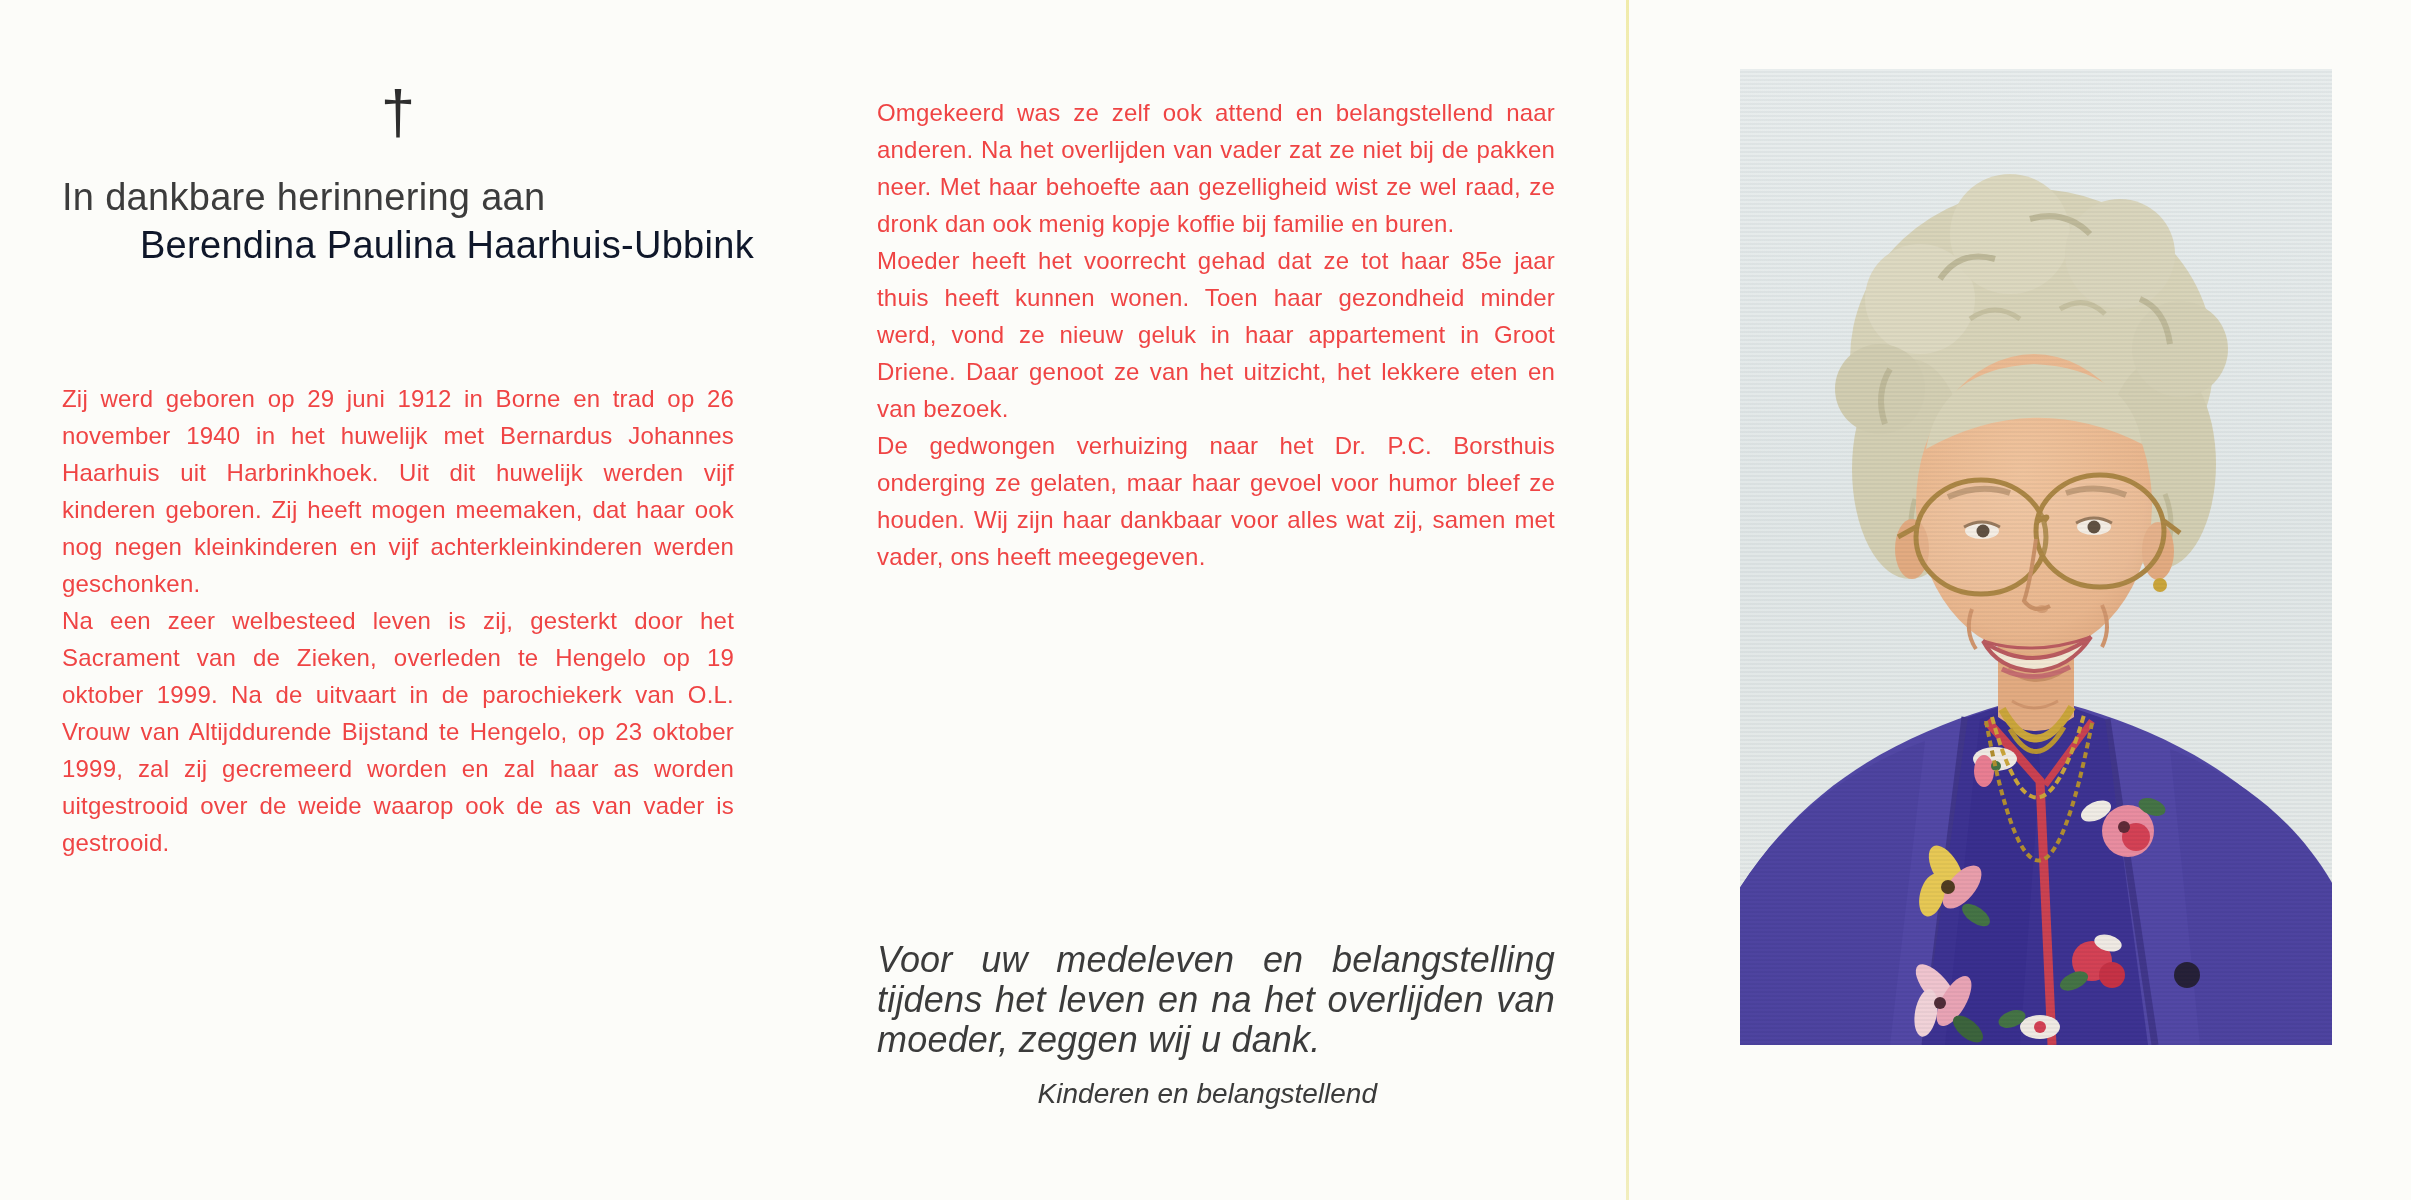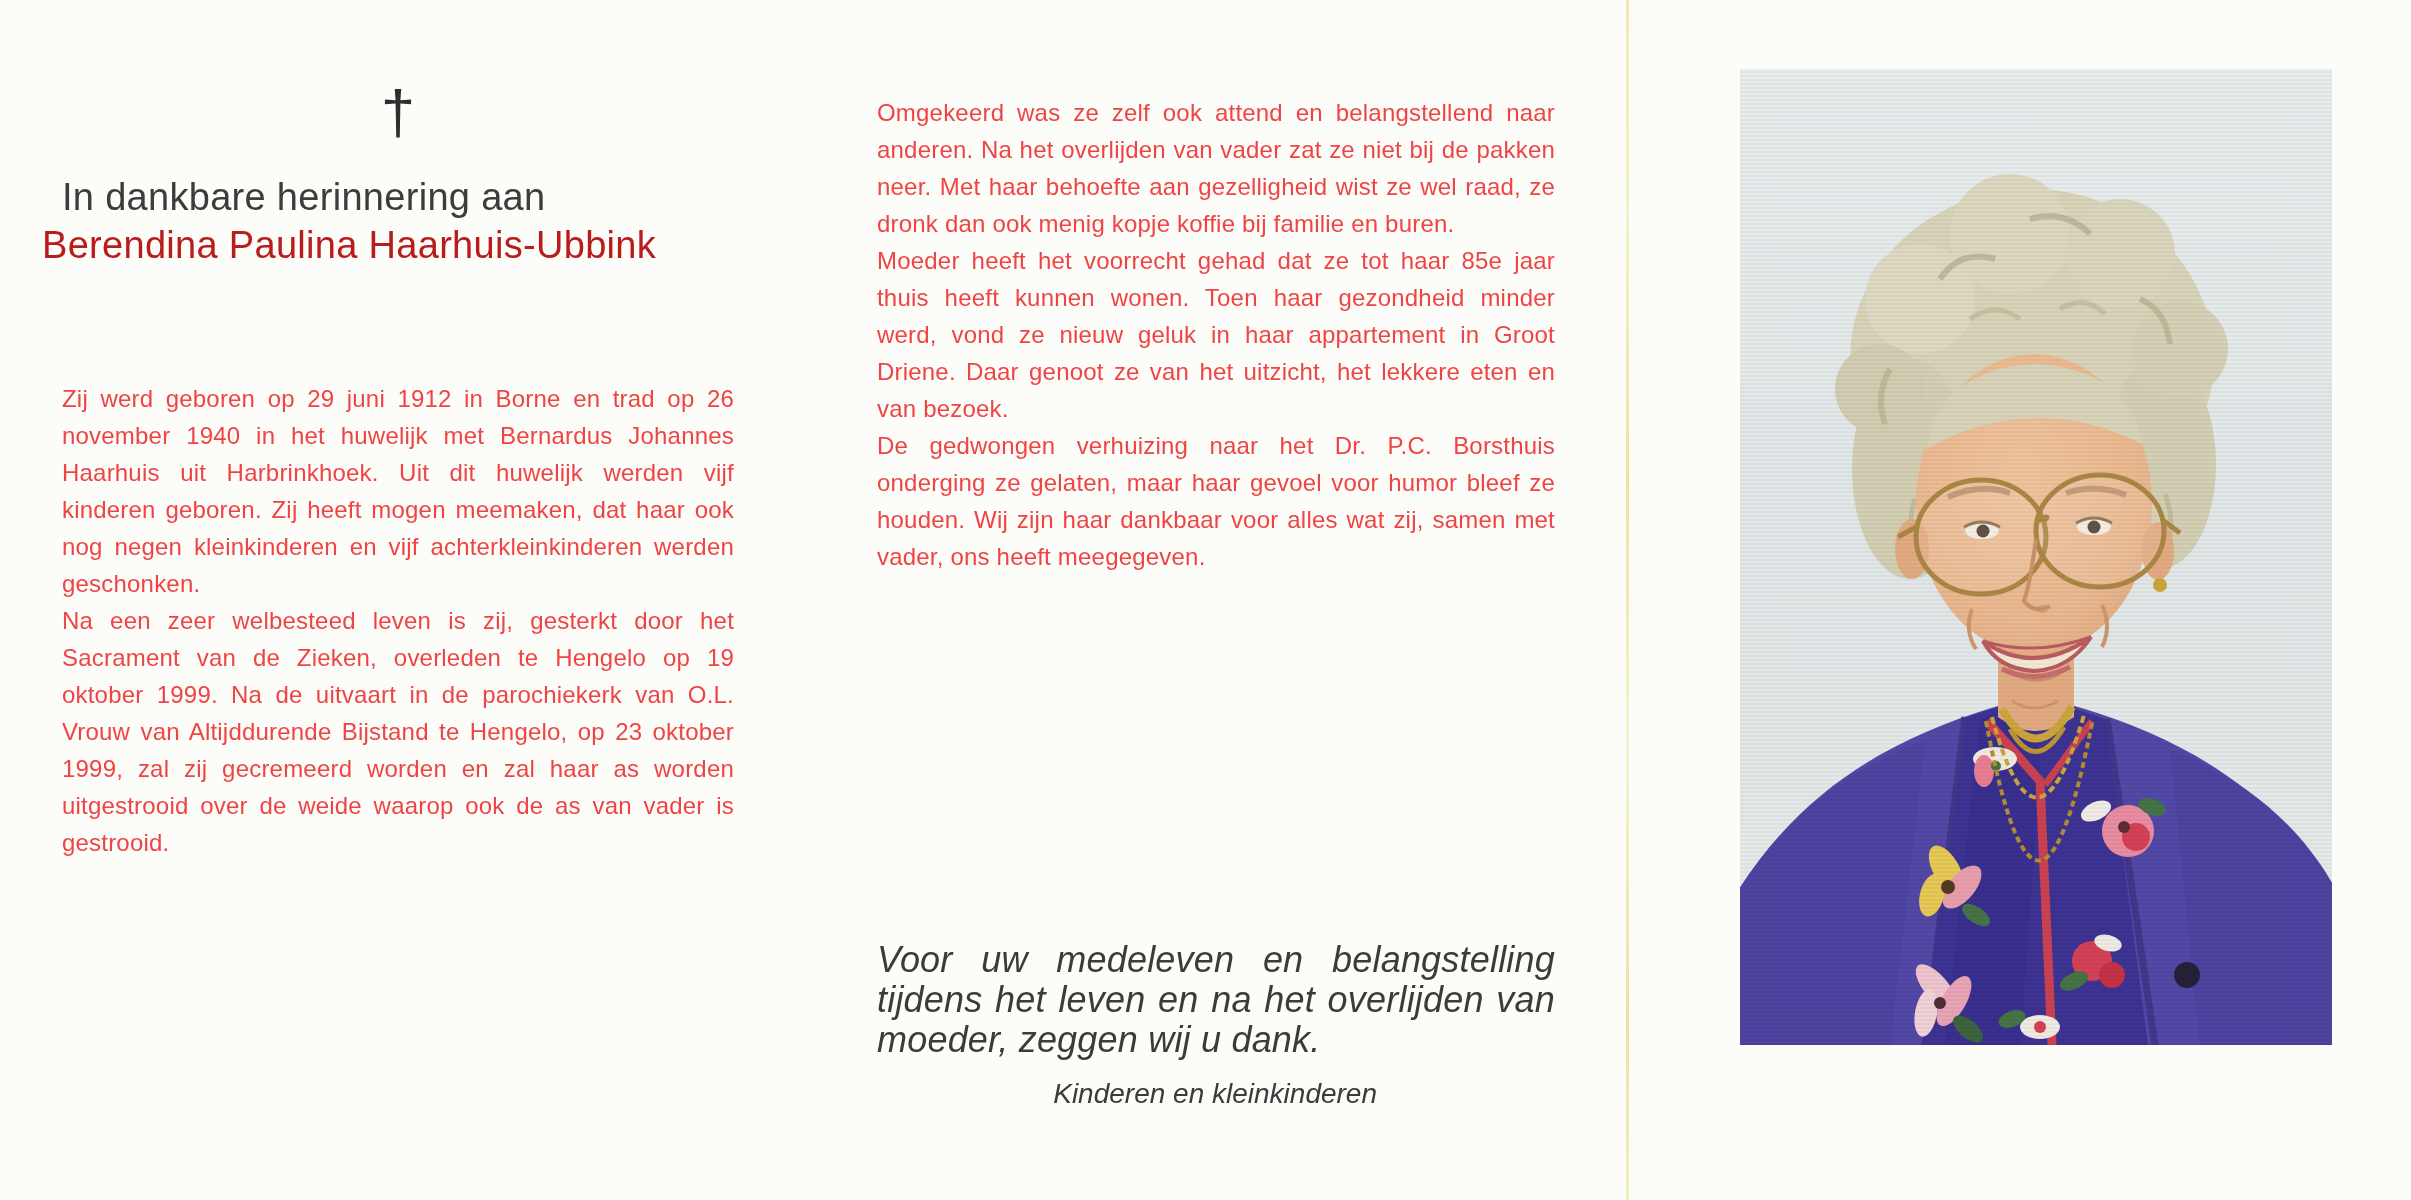--- a/index.html
+++ b/index.html
@@ -23,21 +23,21 @@
   .cross{
     position:absolute;left:62px;top:76px;width:672px;
     text-align:center;font-size:62px;font-weight:400;color:#2e2e2e;
   }
   .intro{
     position:absolute;left:62px;top:176px;width:672px;
     font-size:38px;color:#3c3c3c;letter-spacing:.3px;
   }
   .name{
     position:absolute;left:42px;top:224px;width:712px;
-    text-align:left;font-size:38px;color:#b91c1c;letter-spacing:.3px;
+    text-align:right;font-size:38px;color:#0f172a;letter-spacing:.3px;
   }
   .textcol{
     position:absolute;
     font-size:24px;line-height:37px;letter-spacing:.2px;
     text-align:justify;color:#ef4444;
   }
   .textcol p{margin:0;}
   .col1{left:62px;top:348px;width:672px;margin-top:32px;}
   .col1 .spaced{margin-top:37px;}
   .col2{left:877px;top:94px;width:678px;}
@@ -80,21 +80,21 @@
     </div>
 
     <div class="textcol col2">
       <p>Omgekeerd was ze zelf ook attend en belangstellend naar anderen. Na het overlijden van vader zat ze niet bij de pakken neer. Met haar behoefte aan gezelligheid wist ze wel raad, ze dronk dan ook menig kopje koffie bij familie en buren.</p>
       <p>Moeder heeft het voorrecht gehad dat ze tot haar 85e jaar thuis heeft kunnen wonen. Toen haar gezondheid minder werd, vond ze nieuw geluk in haar appartement in Groot Driene. Daar genoot ze van het uitzicht, het lekkere eten en van bezoek.</p>
       <p>De gedwongen verhuizing naar het Dr. P.C. Borsthuis onderging ze gelaten, maar haar gevoel voor humor bleef ze houden. Wij zijn haar dankbaar voor alles wat zij, samen met vader, ons heeft meegegeven.</p>
     </div>
 
     <div class="ack">Voor uw medeleven en belangstelling tijdens het leven en na het overlijden van moeder, zeggen wij u dank.</div>
 
-    <div class="signature">Kinderen en kleinkinderen</div>
+    <div class="signature">Kinderen en belangstellend</div>
 
   </div>
 
   <div class="fold-line"></div>
 
   <div class="panel-right">
   </div>
 
   <div class="photo">
     <svg viewBox="0 0 592 976" preserveAspectRatio="none">

